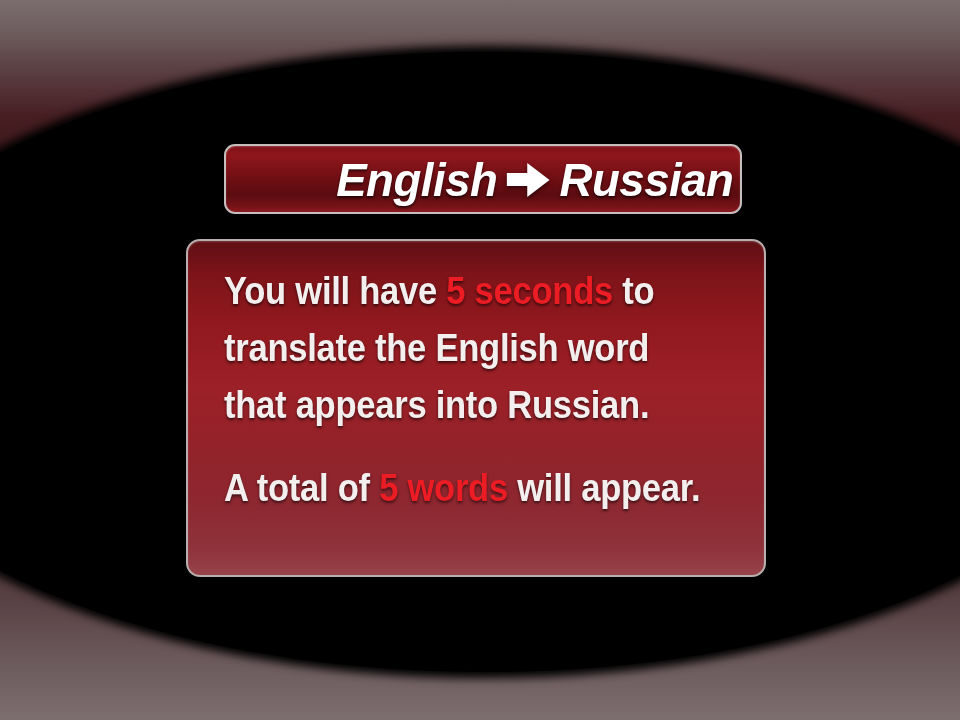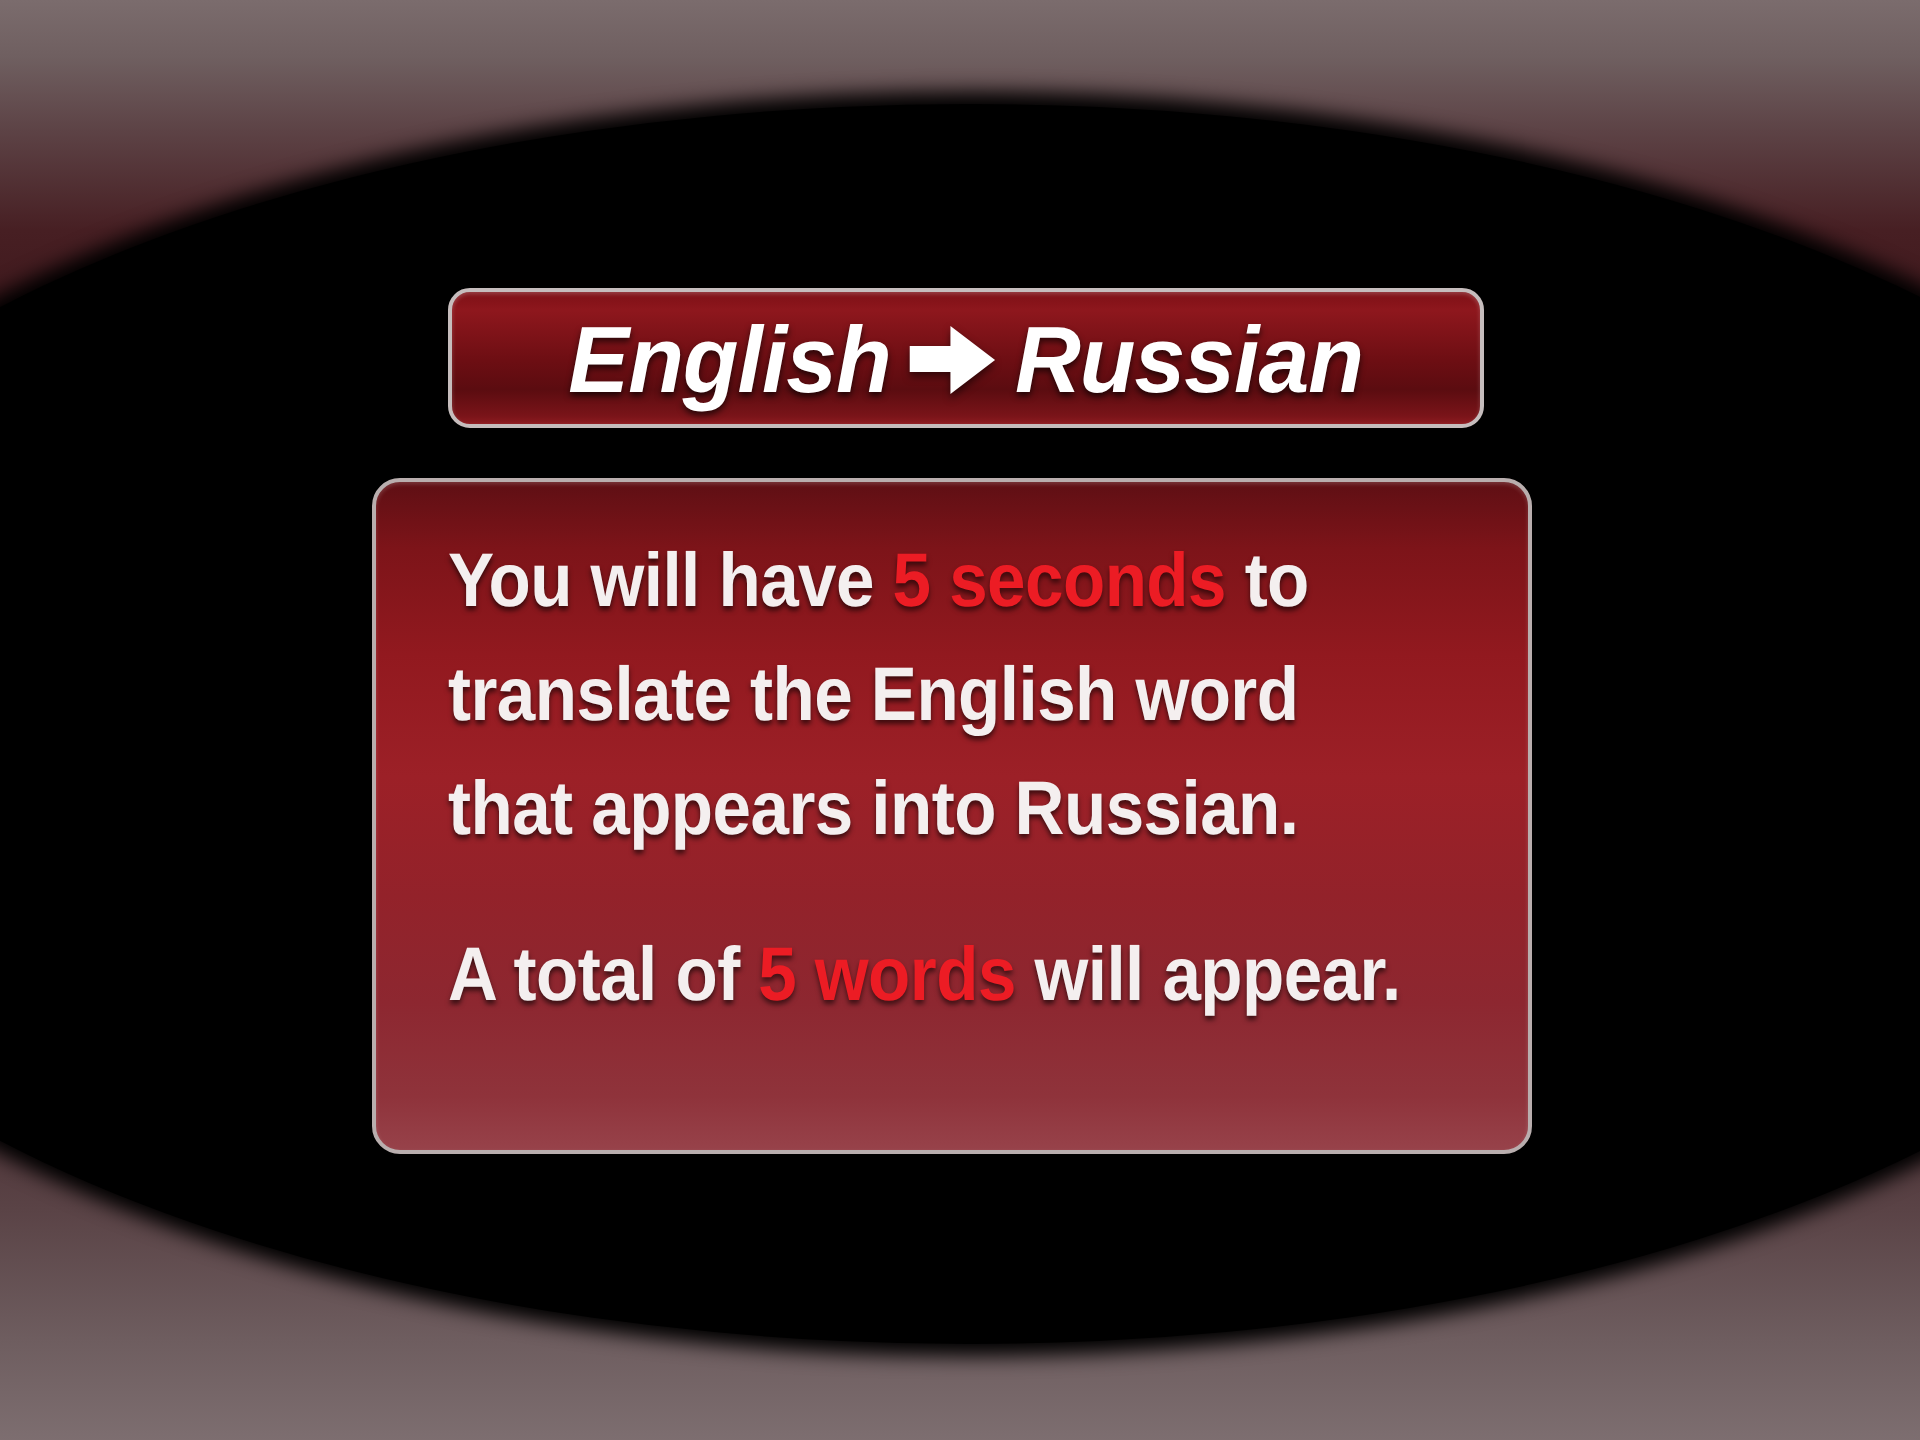--- a/index.html
+++ b/index.html
@@ -56,21 +56,21 @@
         #7e1016 0%,
         #8e171d 14%,
         #6d0e13 52%,
         #5b0c10 74%,
         #7a1419 94%,
         #8d1b20 100%);
     box-shadow: inset 0 1px 2px rgba(255,255,255,0.22),
                 0 2px 6px rgba(0,0,0,0.85);
     display: flex;
     align-items: center;
-    justify-content: center;
+    justify-content: flex-end;
     overflow: hidden;
   }
 
   #title-text {
     display: flex;
     align-items: center;
     gap: 10px;
     font-size: 47px;
     font-weight: bold;
     font-style: italic;

